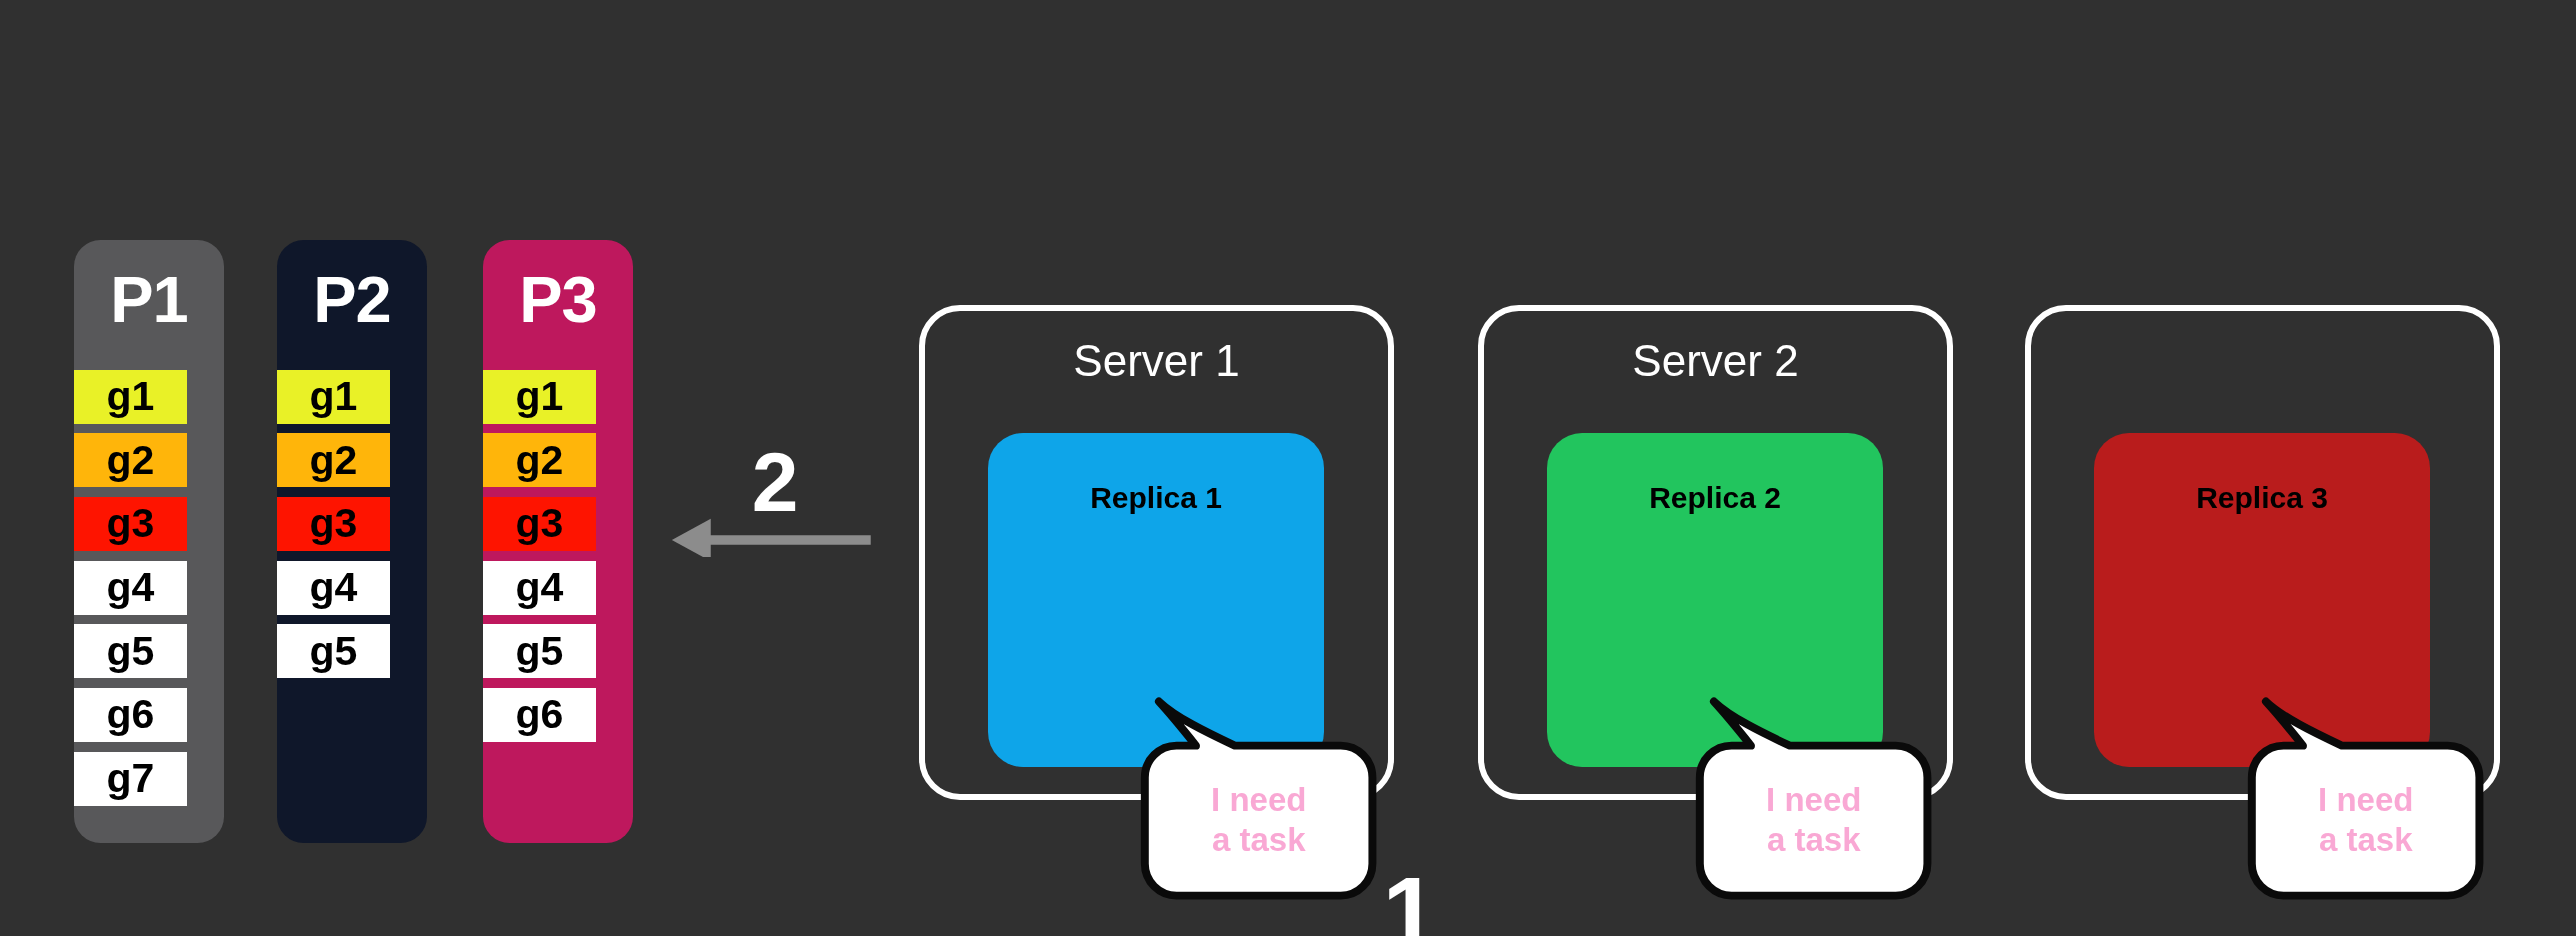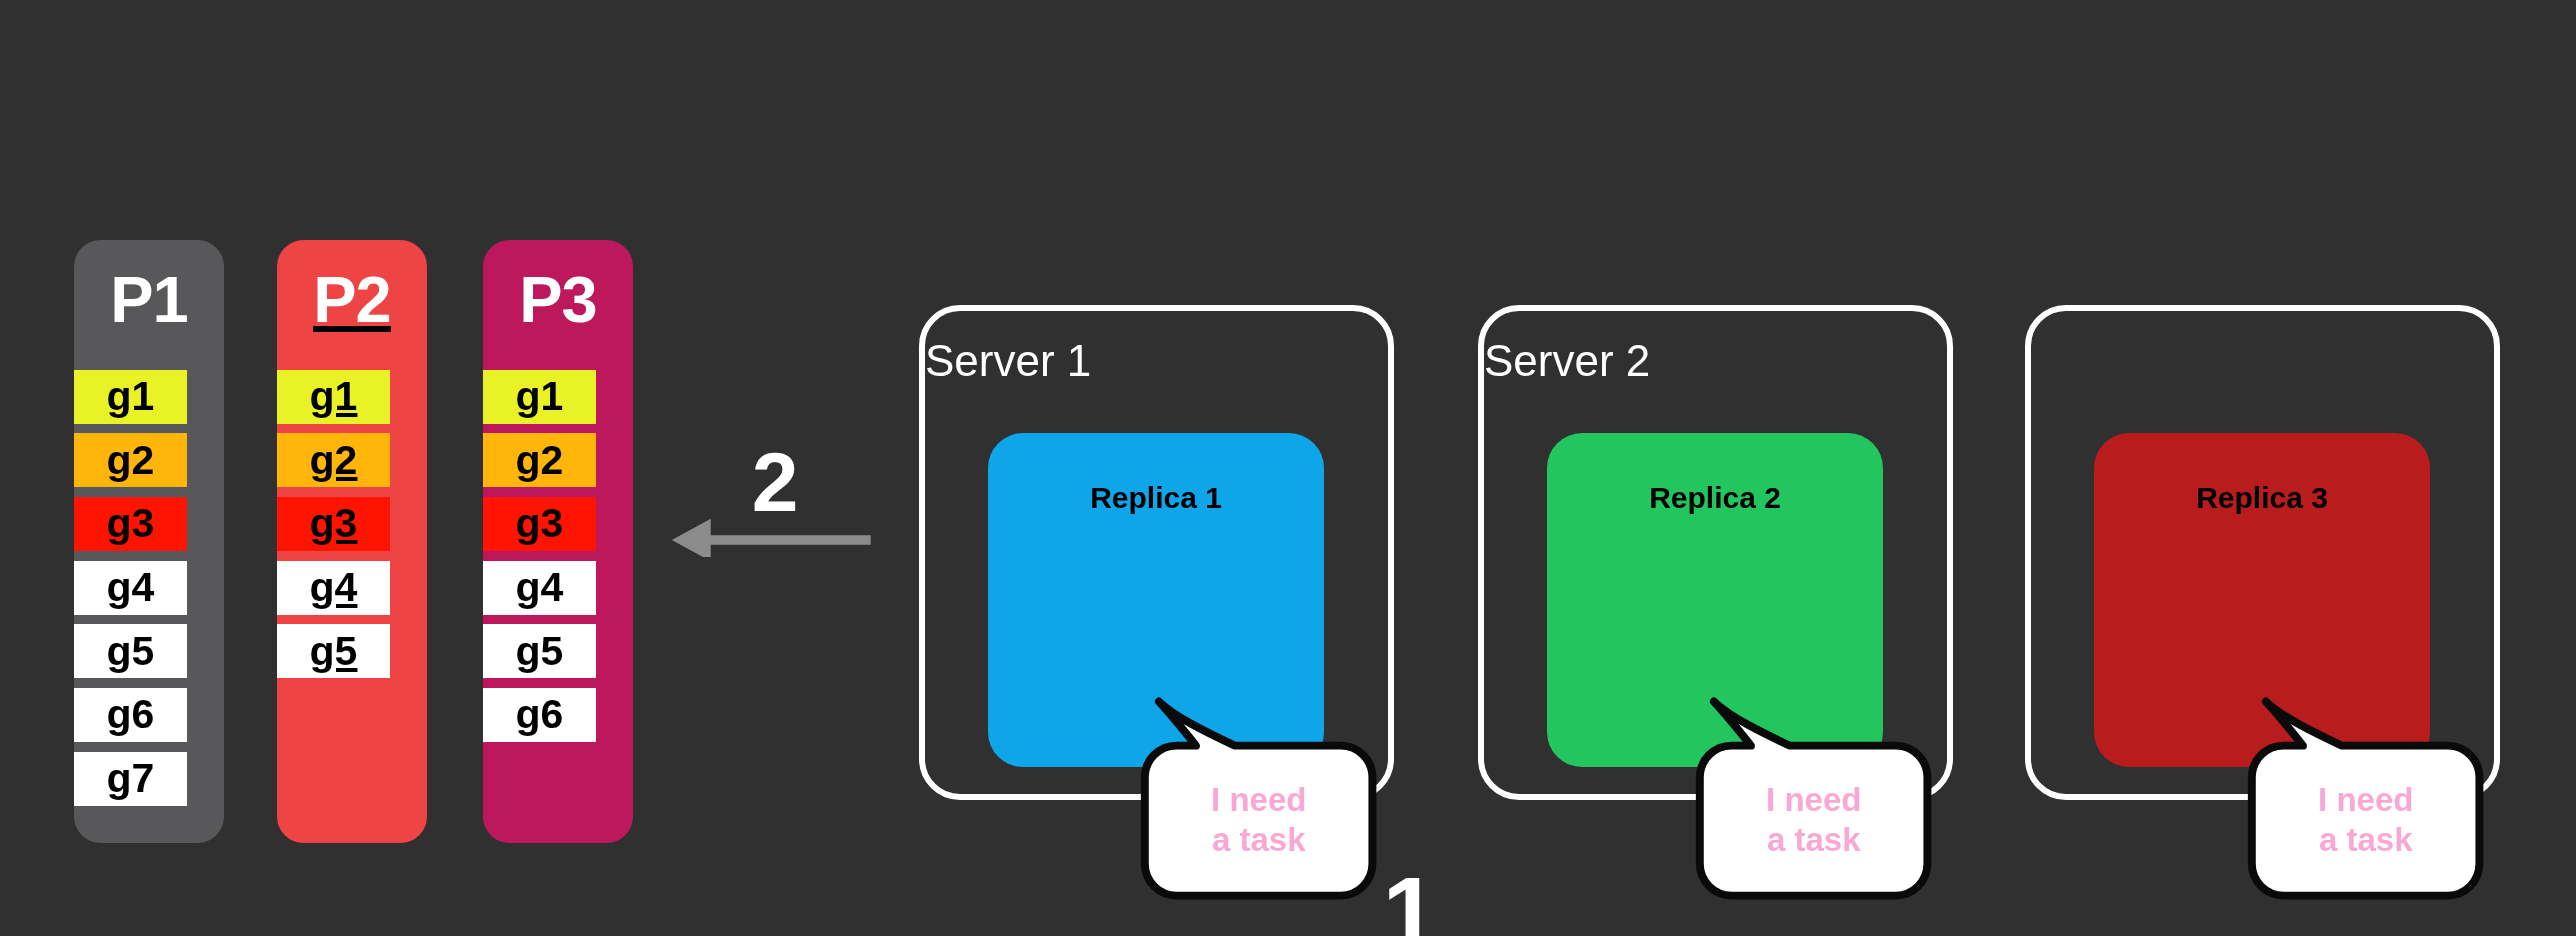--- a/index.html
+++ b/index.html
@@ -41,21 +41,21 @@
   #step1-label{left:1372px;top:862px;width:76px;font-size:99px;}
   #arrow2{position:absolute;left:663px;top:424px;width:221px;height:133px;}
   #arrow2 line{stroke-width:11px;}
 
   
   .server{
     position:absolute;top:305px;width:475px;height:495px;
     box-sizing:border-box;border:6.2px solid #ffffff;border-radius:41px;
   }
   .server-title{
-    margin-top:28px;text-align:left;
+    margin-top:28px;text-align:center;
     font-size:44px;font-weight:500;color:#ffffff;line-height:1;
   }
   .replica{
     position:absolute;left:63px;top:122px;width:336px;height:334px;
     border-radius:35px;
   }
   .replica-label{
     padding-top:50px;text-align:center;
     font-size:30px;font-weight:700;color:#000000;line-height:1;
   }
@@ -88,21 +88,21 @@
       <div class="cell" style="background: rgb(233, 241, 39);">g1</div>
       <div class="cell" style="background: rgb(255, 181, 10);">g2</div>
       <div class="cell" style="background: rgb(254, 20, 0);">g3</div>
       <div class="cell" style="background: rgb(255, 255, 255);">g4</div>
       <div class="cell" style="background: rgb(255, 255, 255);">g5</div>
       <div class="cell" style="background: rgb(255, 255, 255);">g6</div>
       <div class="cell" style="background: #ffffff;">g7</div>
     </div>
   </section>
 
-  <section class="partition" style="left: 277px; background: #ef4444; text-decoration: underline;">
+  <section class="partition" style="left: 277px; background: #0f172a;">
     <div class="p-label">P2</div>
     <div class="cells">
       <div class="cell" style="background: rgb(233, 241, 39);">g1</div>
       <div class="cell" style="background: rgb(255, 181, 10);">g2</div>
       <div class="cell" style="background: rgb(254, 20, 0);">g3</div>
       <div class="cell" style="background: rgb(255, 255, 255);">g4</div>
       <div class="cell" style="background: rgb(255, 255, 255);">g5</div>
     </div>
   </section>
 

